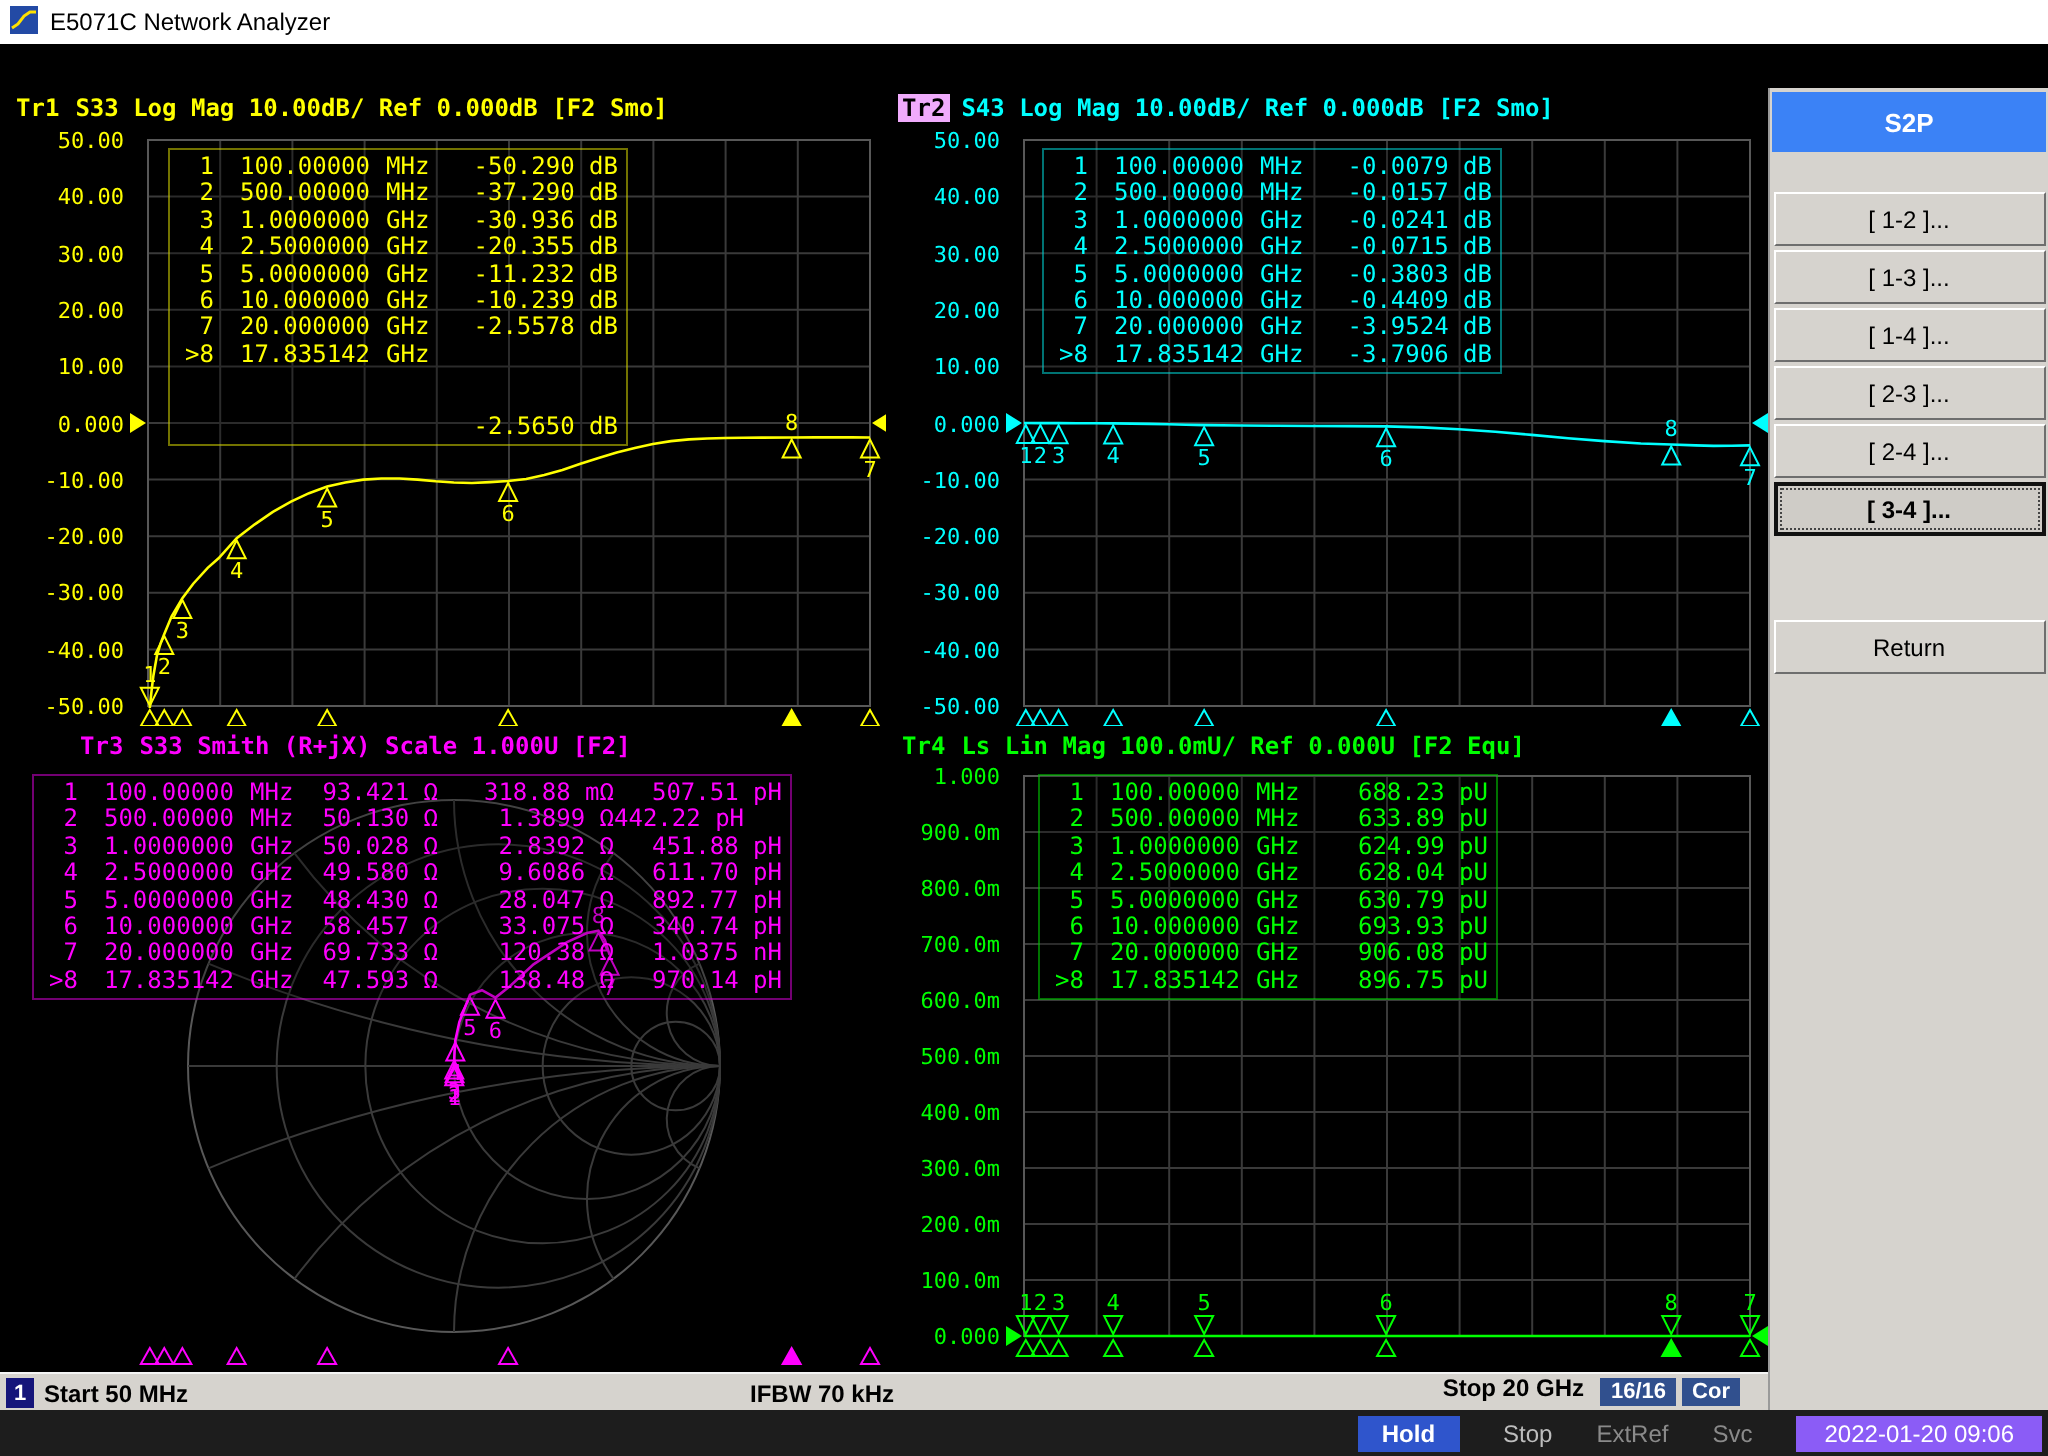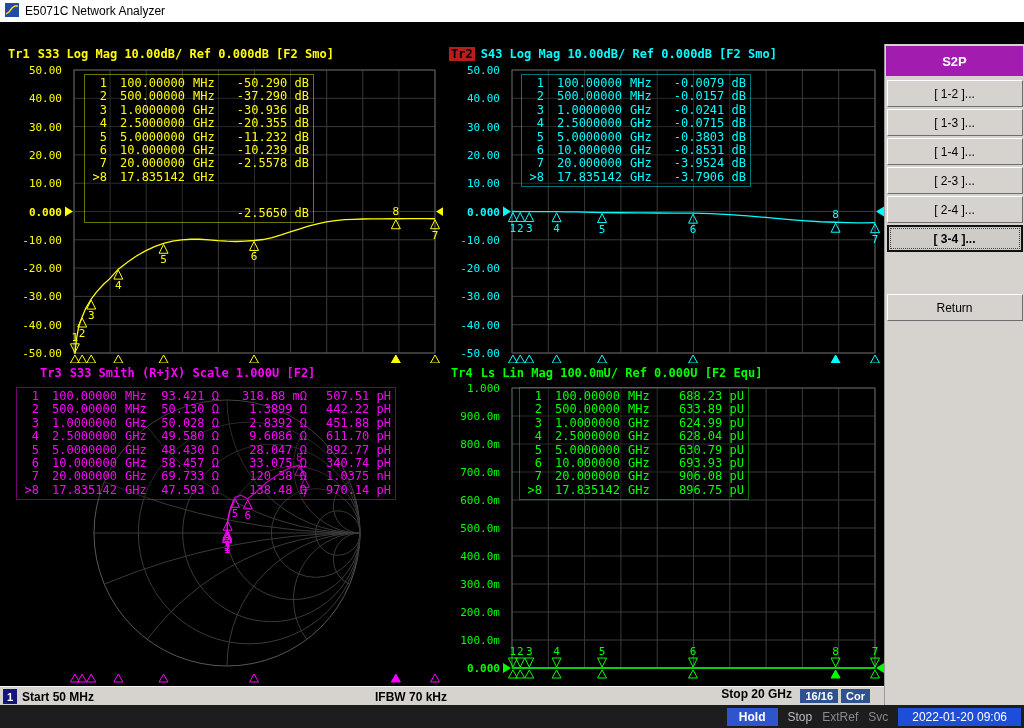--- a/index.html
+++ b/index.html
@@ -15,29 +15,29 @@
   .menu-item{cursor:default}
   .menu-resize{position:absolute;right:10px}
   
   .quad{position:absolute}
   .qsvg{position:absolute;left:0;top:0}
   .qtitle{position:absolute;left:6px;top:3px;font:bold 12px "DejaVu Sans Mono",monospace;white-space:pre}
   .trname{padding:0 2px}
   .trsettings{margin-left:6px}
   .ylabels{position:absolute;left:0;top:0;width:100%;height:100%;pointer-events:none}
   .ylab{position:absolute;font:11px "DejaVu Sans Mono",monospace;text-align:right}
-  .ylab.ref{font-weight:bold}
+  .ylab.ref{font-weight:normal}
   .mtable{position:absolute;font:12px "DejaVu Sans Mono",monospace;line-height:13.4px;
           border:1px solid;padding:2px 4px;background:rgba(0,0,0,0.25)}
   .mrow{display:flex;white-space:pre}
   .mcell{display:inline-block;text-align:right;overflow:visible}
   
   .softkeys{position:absolute;left:884px;top:44px;width:140px;height:661px;background:#d6d3ce;
             border-left:1px solid #9a9a9a;padding-top:2px}
-  .sk-title{height:30px;margin:0 1px 4px;background:#a21caf;color:#fff;
+  .sk-title{height:30px;margin:0 1px 20px;background:#3b82f6;color:#fff;
             font:bold 13px "Liberation Sans",sans-serif;display:flex;align-items:center;justify-content:center}
   .sk{display:block;width:136px;height:27px;margin:2px auto 0;background:#d6d3ce;color:#000;
       font:12px "Liberation Sans",sans-serif;text-align:center;
       border:1px solid;border-color:#ffffff #6e6e6e #6e6e6e #ffffff;cursor:default}
   .sk.active{border:2px solid #111;background:#cfccc7;font-weight:bold;
              outline:1px dotted #444;outline-offset:-4px}
   .sk-return{margin-top:42px}
   
   .chstatus{position:absolute;left:0;top:686px;width:884px;height:19px;background:#d6d3ce;color:#000;
             font:bold 12px "Liberation Sans",sans-serif;border-top:1px solid #f4f4f4}
@@ -45,26 +45,26 @@
           font:bold 11px "Liberation Sans",sans-serif;display:flex;align-items:center;justify-content:center}
   .ch-start{position:absolute;left:22px;top:3px}
   .ch-ifbw{position:absolute;left:375px;top:3px}
   .ch-stop{position:absolute;right:92px;top:0}
   .chip{position:absolute;top:2px;background:#31508e;color:#fff;font:bold 11px "Liberation Sans",sans-serif;
         padding:1px 5px}
   .chip-avg{right:46px}
   .chip-cor{right:14px}
   
   .instbar{position:absolute;left:0;top:705px;width:1024px;height:23px;background:#1d1d1d;
-           display:flex;align-items:center;justify-content:flex-end;gap:10px;padding-right:3px;
+           display:flex;align-items:center;justify-content:flex-end;gap:22px;padding-right:3px;
            font:12px "Liberation Sans",sans-serif}
   .ib-hold{background:#2f55cc;color:#fff;font-weight:bold;padding:2px 12px}
   .ib-stop{color:#bdbdbd}
   .ib-dim{color:#8a8a8a}
-  .ib-datetime{background:#1d4ed8;color:#fff;padding:2px 14px}
+  .ib-datetime{background:#8b5cf6;color:#fff;padding:2px 14px}
 </style>
 </head>
 <body>
 
 <div id="screen">
 
   <div class="titlebar">
     <span class="app-icon">
       <svg width="14" height="14">
           <rect width="14" height="14" fill="#234aa5"></rect>
@@ -219,28 +219,28 @@
         <span class="ylab" style="left: 0px; top: 76.6px; width: 57px; color: rgb(0, 255, 255);">30.00</span>
         <span class="ylab" style="left: 0px; top: 104.9px; width: 57px; color: rgb(0, 255, 255);">20.00</span>
         <span class="ylab" style="left: 0px; top: 133.2px; width: 57px; color: rgb(0, 255, 255);">10.00</span>
         <span class="ylab ref" style="left: 0px; top: 161.5px; width: 57px; color: rgb(0, 255, 255);">0.000</span>
         <span class="ylab" style="left: 0px; top: 189.8px; width: 57px; color: rgb(0, 255, 255);">-10.00</span>
         <span class="ylab" style="left: 0px; top: 218.1px; width: 57px; color: rgb(0, 255, 255);">-20.00</span>
         <span class="ylab" style="left: 0px; top: 246.4px; width: 57px; color: rgb(0, 255, 255);">-30.00</span>
         <span class="ylab" style="left: 0px; top: 274.7px; width: 57px; color: rgb(0, 255, 255);">-40.00</span>
         <span class="ylab" style="left: 0px; top: 303px; width: 57px; color: rgb(0, 255, 255);">-50.00</span>
       </div>
-    <div class="qtitle" style="color: rgb(0, 255, 255);"><span class="trname" style="background: #b91c1c; color: rgb(0, 0, 0);">Tr2</span><span class="trsettings">S43 Log Mag 10.00dB/ Ref 0.000dB [F2 Smo]</span></div>
+    <div class="qtitle" style="color: rgb(0, 255, 255);"><span class="trname" style="background: #f0abfc; color: rgb(0, 0, 0);">Tr2</span><span class="trsettings">S43 Log Mag 10.00dB/ Ref 0.000dB [F2 Smo]</span></div>
     <div class="mtable" style="left: 78px; top: 30px; color: rgb(0, 255, 255); border-color: rgba(0, 255, 255, 0.45);">
         <div class="mrow"><span class="mcell" style="width: 18px;">1</span><span class="mcell" style="width: 78px;">100.00000</span><span class="mcell" style="width: 32px; text-align: left; padding-left: 8px;">MHz</span><span class="mcell" style="width: 92px;">-0.0079 dB</span></div>
         <div class="mrow"><span class="mcell" style="width: 18px;">2</span><span class="mcell" style="width: 78px;">500.00000</span><span class="mcell" style="width: 32px; text-align: left; padding-left: 8px;">MHz</span><span class="mcell" style="width: 92px;">-0.0157 dB</span></div>
         <div class="mrow"><span class="mcell" style="width: 18px;">3</span><span class="mcell" style="width: 78px;">1.0000000</span><span class="mcell" style="width: 32px; text-align: left; padding-left: 8px;">GHz</span><span class="mcell" style="width: 92px;">-0.0241 dB</span></div>
         <div class="mrow"><span class="mcell" style="width: 18px;">4</span><span class="mcell" style="width: 78px;">2.5000000</span><span class="mcell" style="width: 32px; text-align: left; padding-left: 8px;">GHz</span><span class="mcell" style="width: 92px;">-0.0715 dB</span></div>
         <div class="mrow"><span class="mcell" style="width: 18px;">5</span><span class="mcell" style="width: 78px;">5.0000000</span><span class="mcell" style="width: 32px; text-align: left; padding-left: 8px;">GHz</span><span class="mcell" style="width: 92px;">-0.3803 dB</span></div>
-        <div class="mrow"><span class="mcell" style="width: 18px;">6</span><span class="mcell" style="width: 78px;">10.000000</span><span class="mcell" style="width: 32px; text-align: left; padding-left: 8px;">GHz</span><span class="mcell" style="width: 92px;">-0.8531 dB</span></div>
+        <div class="mrow"><span class="mcell" style="width: 18px;">6</span><span class="mcell" style="width: 78px;">10.000000</span><span class="mcell" style="width: 32px; text-align: left; padding-left: 8px;">GHz</span><span class="mcell" style="width: 92px;">-0.4409 dB</span></div>
         <div class="mrow"><span class="mcell" style="width: 18px;">7</span><span class="mcell" style="width: 78px;">20.000000</span><span class="mcell" style="width: 32px; text-align: left; padding-left: 8px;">GHz</span><span class="mcell" style="width: 92px;">-3.9524 dB</span></div>
         <div class="mrow"><span class="mcell" style="width: 18px;">&gt;8</span><span class="mcell" style="width: 78px;">17.835142</span><span class="mcell" style="width: 32px; text-align: left; padding-left: 8px;">GHz</span><span class="mcell" style="width: 92px;">-3.7906 dB</span></div>
       </div>
   </div>
 
   <div class="quad" id="q-tr3" style="left: 0px; top: 363px; width: 443px; height: 321px;">
     <svg class="qsvg" width="443" height="321" viewBox="0 0 443 321">
         <circle cx="227" cy="170" r="133" stroke="#585858" fill="none"></circle>
         <line x1="94" y1="170" x2="360" y2="170" stroke="#3a3a3a"></line>
         <circle cx="249.16666666666666" cy="170" r="110.83333333333334" stroke="#3a3a3a" fill="none"></circle>
@@ -281,21 +281,21 @@
         <polygon points="118.33333333333334,311 113.83333333333334,319 122.83333333333334,319" stroke="#ff00ff" fill="none" stroke-width="1"></polygon>
         <polygon points="163.57142857142856,311 159.07142857142856,319 168.07142857142856,319" stroke="#ff00ff" fill="none" stroke-width="1"></polygon>
         <polygon points="254.04761904761904,311 249.54761904761904,319 258.54761904761904,319" stroke="#ff00ff" fill="none" stroke-width="1"></polygon>
         <polygon points="435,311 430.5,319 439.5,319" stroke="#ff00ff" fill="none" stroke-width="1"></polygon>
         <polygon points="395.82637904761907,311 391.32637904761907,319 400.32637904761907,319" stroke="#ff00ff" fill="#ff00ff" stroke-width="1"></polygon>
       </svg>
     <div class="ylabels"></div>
     <div class="qtitle" style="color: rgb(255, 0, 255); margin-left: 32px;"><span class="trname">Tr3</span><span class="trsettings">S33 Smith (R+jX) Scale 1.000U [F2]</span></div>
     <div class="mtable" style="left: 16px; top: 24px; color: rgb(255, 0, 255); border-color: rgba(255, 0, 255, 0.45);">
         <div class="mrow"><span class="mcell" style="width: 18px;">1</span><span class="mcell" style="width: 78px;">100.00000</span><span class="mcell" style="width: 32px; text-align: left; padding-left: 8px;">MHz</span><span class="mcell" style="width: 70px;">93.421 Ω</span><span class="mcell" style="width: 88px;">318.88 mΩ</span><span class="mcell" style="width: 84px;">507.51 pH</span></div>
-        <div class="mrow"><span class="mcell" style="width: 18px;">2</span><span class="mcell" style="width: 78px;">500.00000</span><span class="mcell" style="width: 32px; text-align: left; padding-left: 8px;">MHz</span><span class="mcell" style="width: 70px;">50.130 Ω</span><span class="mcell" style="width: 88px;">1.3899 Ω</span><span class="mcell" style="width: 84px;">442.22 pH</span></div>
+        <div class="mrow"><span class="mcell" style="width: 18px;">2</span><span class="mcell" style="width: 78px;">500.00000</span><span class="mcell" style="width: 32px; text-align: left; padding-left: 8px;">MHz</span><span class="mcell" style="width: 70px;">50.130 Ω</span><span class="mcell" style="width: 88px;">1.3899 Ω</span><span class="mcell" style="width: 64px;">442.22 pH</span></div>
         <div class="mrow"><span class="mcell" style="width: 18px;">3</span><span class="mcell" style="width: 78px;">1.0000000</span><span class="mcell" style="width: 32px; text-align: left; padding-left: 8px;">GHz</span><span class="mcell" style="width: 70px;">50.028 Ω</span><span class="mcell" style="width: 88px;">2.8392 Ω</span><span class="mcell" style="width: 84px;">451.88 pH</span></div>
         <div class="mrow"><span class="mcell" style="width: 18px;">4</span><span class="mcell" style="width: 78px;">2.5000000</span><span class="mcell" style="width: 32px; text-align: left; padding-left: 8px;">GHz</span><span class="mcell" style="width: 70px;">49.580 Ω</span><span class="mcell" style="width: 88px;">9.6086 Ω</span><span class="mcell" style="width: 84px;">611.70 pH</span></div>
         <div class="mrow"><span class="mcell" style="width: 18px;">5</span><span class="mcell" style="width: 78px;">5.0000000</span><span class="mcell" style="width: 32px; text-align: left; padding-left: 8px;">GHz</span><span class="mcell" style="width: 70px;">48.430 Ω</span><span class="mcell" style="width: 88px;">28.047 Ω</span><span class="mcell" style="width: 84px;">892.77 pH</span></div>
         <div class="mrow"><span class="mcell" style="width: 18px;">6</span><span class="mcell" style="width: 78px;">10.000000</span><span class="mcell" style="width: 32px; text-align: left; padding-left: 8px;">GHz</span><span class="mcell" style="width: 70px;">58.457 Ω</span><span class="mcell" style="width: 88px;">33.075 Ω</span><span class="mcell" style="width: 84px;">340.74 pH</span></div>
         <div class="mrow"><span class="mcell" style="width: 18px;">7</span><span class="mcell" style="width: 78px;">20.000000</span><span class="mcell" style="width: 32px; text-align: left; padding-left: 8px;">GHz</span><span class="mcell" style="width: 70px;">69.733 Ω</span><span class="mcell" style="width: 88px;">120.38 Ω</span><span class="mcell" style="width: 84px;">1.0375 nH</span></div>
         <div class="mrow"><span class="mcell" style="width: 18px;">&gt;8</span><span class="mcell" style="width: 78px;">17.835142</span><span class="mcell" style="width: 32px; text-align: left; padding-left: 8px;">GHz</span><span class="mcell" style="width: 70px;">47.593 Ω</span><span class="mcell" style="width: 88px;">138.48 Ω</span><span class="mcell" style="width: 84px;">970.14 pH</span></div>
       </div>
   </div>
 
   <div class="quad" id="q-tr4" style="left: 443px; top: 363px; width: 441px; height: 321px;">

